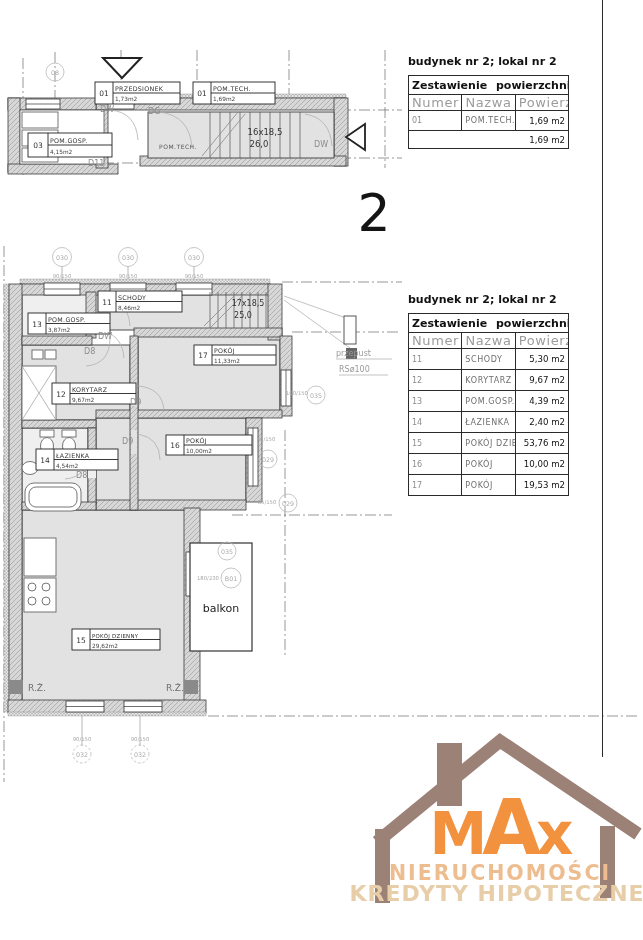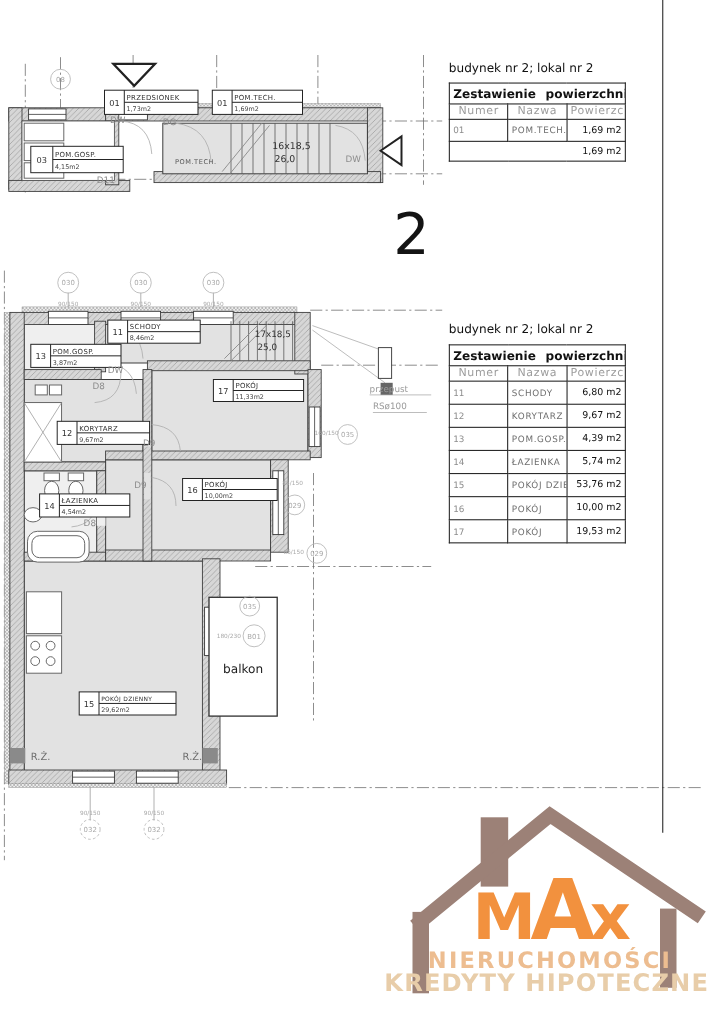--- a/index.html
+++ b/index.html
@@ -24,27 +24,27 @@
   .doorlbl{font-size:8px;fill:#8d8d8d;}
   .dim{font-size:5.3px;fill:#a9a9a9;}
   .axc{fill:none;stroke:#b7b7b7;stroke-width:.8;}
   .axt{font-size:6.3px;fill:#a9a9a9;}
   .arc{fill:none;stroke:#b0b0b0;stroke-width:.8;}
   .leader{stroke:#9a9a9a;stroke-width:.6;}
   .graytxt{font-size:8px;fill:#9a9a9a;}
 
   
   .info-block{position:absolute;width:164px;}
-  .info-title{font-size:11px;font-weight:normal;color:#111;line-height:14px;}
+  .info-title{font-size:11px;font-weight:bold;color:#111;line-height:14px;}
   .area-table{border-collapse:collapse;margin-top:6px;width:161px;
               border:1.4px solid #1a1a1a;table-layout:fixed;}
   .area-table td{border:1px solid #2a2a2a;padding:0 3px;overflow:hidden;white-space:nowrap;}
   .t-title td{font-size:11px;font-weight:bold;text-align:center;color:#111;
               height:18px;word-spacing:5px;}
-  .t-head td{font-size:10px;color:#9c9c9c;text-align:center;height:13px;letter-spacing:.6px;}
+  .t-head td{font-size:13px;color:#9c9c9c;text-align:center;height:13px;letter-spacing:.6px;}
   .c-num{width:38px;font-size:8px;color:#8d8d8d;}
   .c-name{width:64px;font-size:8px;color:#6f6f6f;letter-spacing:.6px;}
   .c-pow{width:47px;font-size:8.6px;color:#111;text-align:right;}
   .t-row td{height:19px;}
   .apt .t-row td{height:20px;}
   .t-total td{height:17px;font-size:8.6px;color:#111;text-align:right;}
 </style>
 </head>
 <body>
 
@@ -447,36 +447,36 @@
             <td colspan="3">Zestawienie powierzchni</td>
           </tr>
     <tr class="t-head">
       <td class="c-num">Numer</td>
       <td class="c-name">Nazwa</td>
       <td class="c-pow" style="text-align:center">Powierzchnia</td>
     </tr>
     <tr class="t-row">
       <td class="c-num">11</td>
       <td class="c-name">SCHODY</td>
-      <td class="c-pow">6,80 m2</td>
+      <td class="c-pow">5,30 m2</td>
     </tr>
     <tr class="t-row">
       <td class="c-num">12</td>
       <td class="c-name">KORYTARZ</td>
       <td class="c-pow">9,67 m2</td>
     </tr>
     <tr class="t-row">
       <td class="c-num">13</td>
       <td class="c-name">POM.GOSP.</td>
       <td class="c-pow">4,39 m2</td>
     </tr>
     <tr class="t-row">
       <td class="c-num">14</td>
       <td class="c-name">ŁAZIENKA</td>
-      <td class="c-pow">5,74 m2</td>
+      <td class="c-pow">2,40 m2</td>
     </tr>
     <tr class="t-row">
       <td class="c-num">15</td>
       <td class="c-name">POKÓJ DZIENNY</td>
       <td class="c-pow">53,76 m2</td>
     </tr>
     <tr class="t-row">
       <td class="c-num">16</td>
       <td class="c-name">POKÓJ</td>
       <td class="c-pow">10,00 m2</td>

